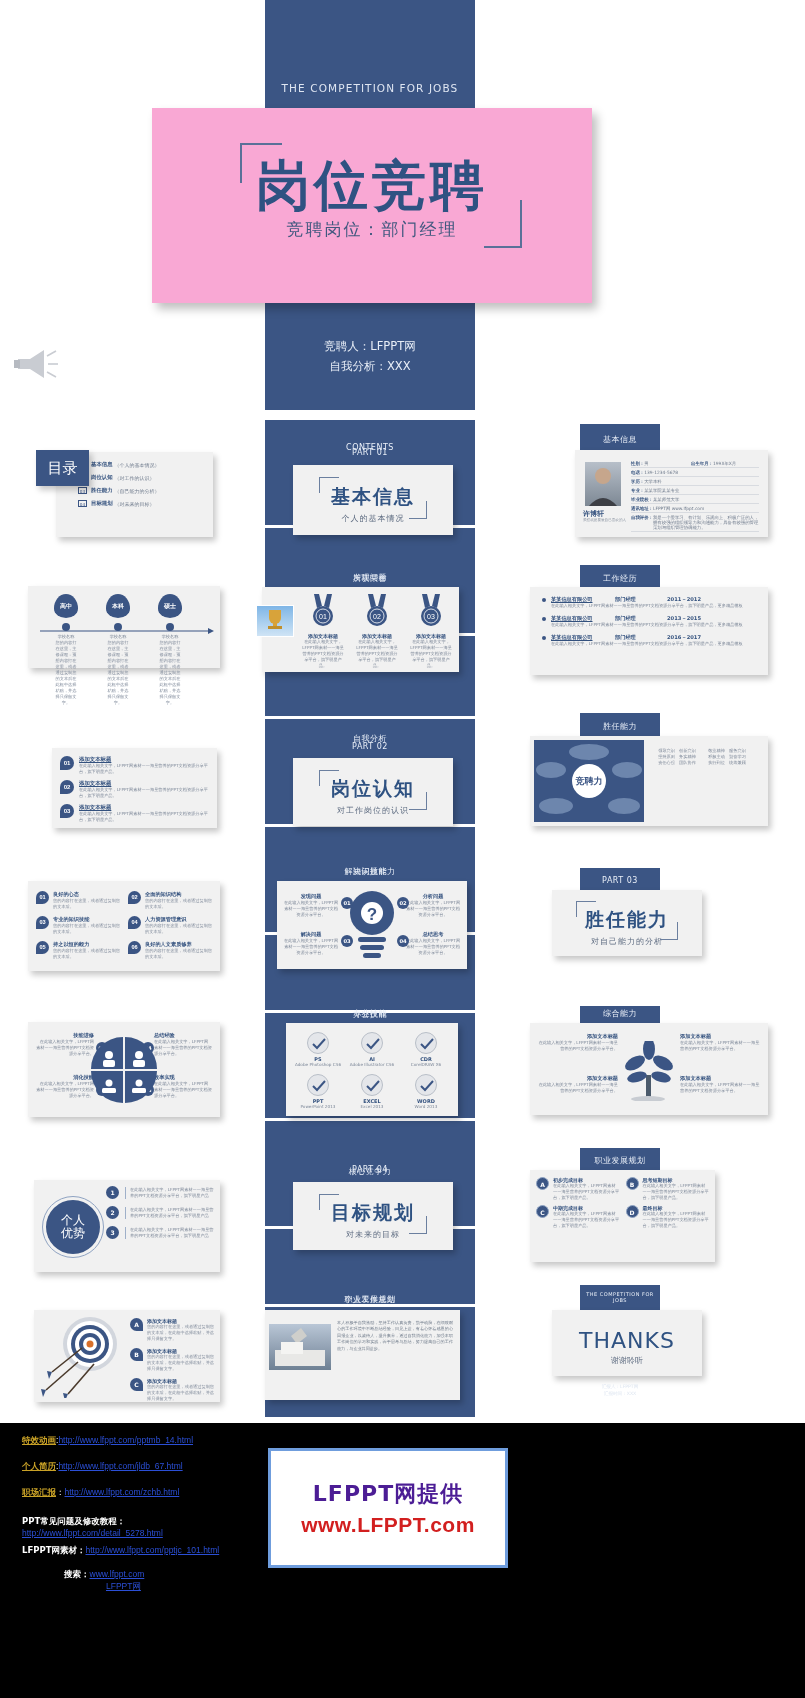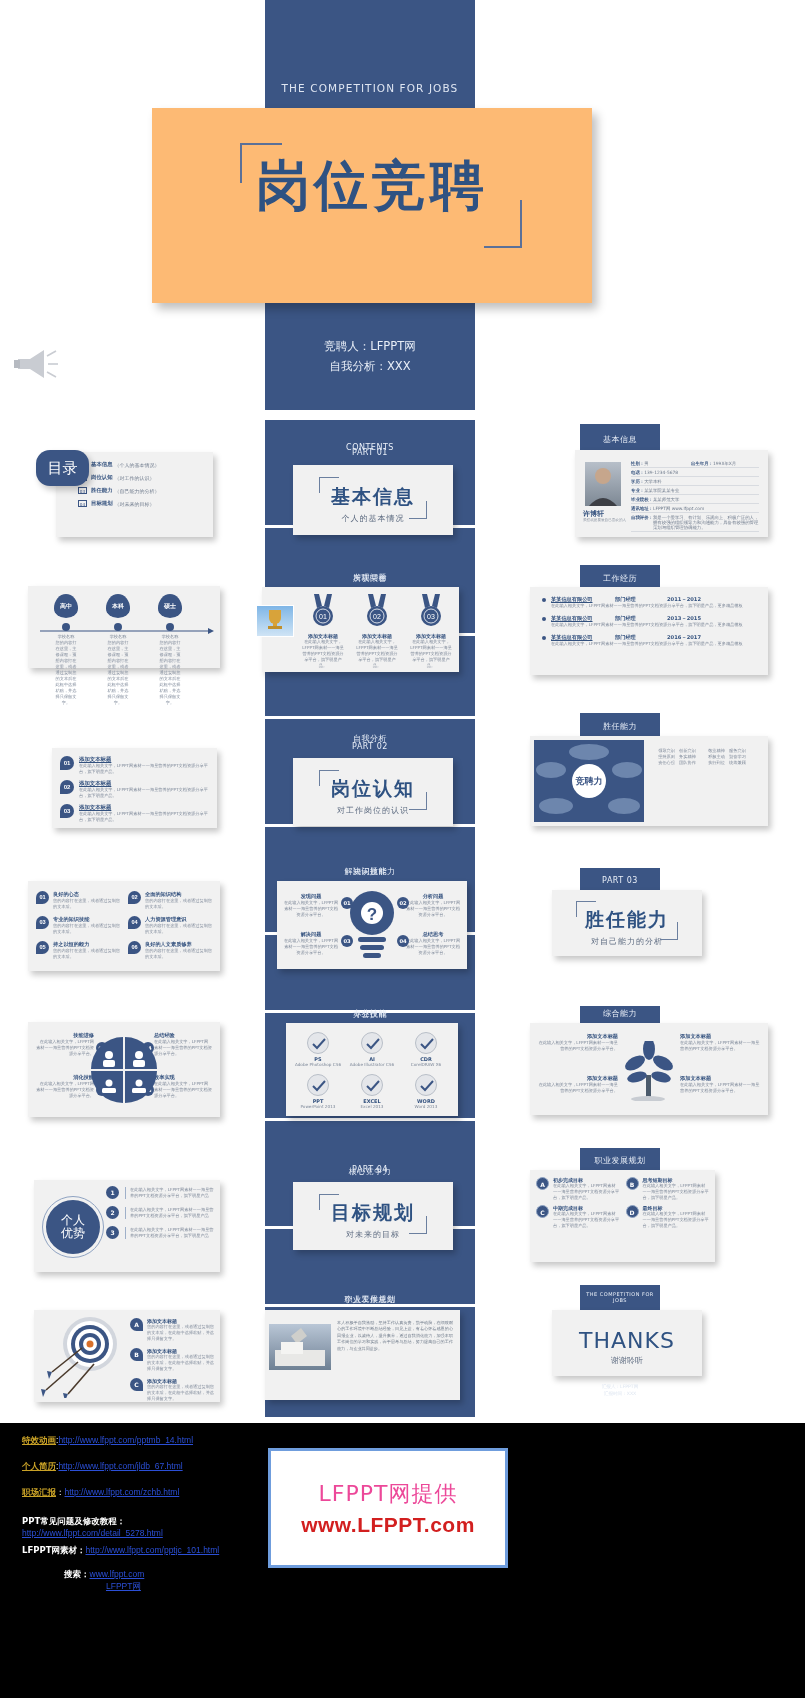--- a/index.html
+++ b/index.html
@@ -26,21 +26,21 @@
   }
 
   
   .cover-spine { position:absolute; left:265px; top:0; width:210px; height:410px; background:#3b5584; }
   .cover-eyebrow {
     position:absolute; left:265px; top:82px; width:210px;
     text-align:center; color:#dfe6f2; font-size:10.5px; letter-spacing:1.1px;
   }
   .cover-card {
     position:absolute; left:152px; top:108px; width:440px; height:195px;
-    background:#fdba74; box-shadow: 5px 6px 9px rgba(0,0,0,.25);
+    background:#f9a8d4; box-shadow: 5px 6px 9px rgba(0,0,0,.25);
   }
   .cover-title {
     position:absolute; left:0; top:42px; width:100%; text-align:center;
     font-size:54px; font-weight:bold; color:#2f5282; letter-spacing:4px;
     font-family:"DejaVu Sans","Liberation Sans",sans-serif;
   }
   .cover-sub {
     position:absolute; left:0; top:110px; width:100%; text-align:center;
     font-size:17px; color:#41587f; letter-spacing:2px;
   }
@@ -86,39 +86,40 @@
   }
   .flink { position:absolute; font-size:8.5px; line-height:12px; white-space:nowrap; }
   .fk { color:#c9a227; text-decoration:underline; font-weight:bold; }
   .fu { color:#2b4fd6; text-decoration:underline; }
   .fw { color:#ffffff; font-weight:bold; }
   .watermark {
     position:absolute; left:268px; top:1448px; width:240px; height:120px;
     background:#ffffff; border:3px solid #6f9ddd;
     display:flex; flex-direction:column; align-items:center; justify-content:center;
   }
-  .wm1 { color:#ec4899; font-size:22px; font-weight:normal; letter-spacing:1px; }
+  .wm1 { color:#4c1d95; font-size:22px; font-weight:bold; letter-spacing:1px; }
   .wm2 { color:#d21f1f; font-size:21px; font-weight:bold; letter-spacing:.5px; margin-top:4px;}
 
   .row { display:flex; }
   .cn { font-family:"DejaVu Sans","Liberation Sans",sans-serif; }
   .tiny { font-size:4.2px; line-height:6px; color:#7c8798; }
 </style>
 </head>
 <body>
 
 <div class="page">
 
   <div class="cover-spine"></div>
   <div class="cover-eyebrow cn">THE COMPETITION FOR JOBS</div>
 
   <div class="cover-card">
     <div class="bracket-tl"></div>
     <div class="bracket-br"></div>
     <div class="cover-title cn">岗位竞聘</div>
+    <div class="cover-sub cn">竞聘岗位：部门经理</div>
   </div>
 
   <div class="cover-meta cn">
     <div>竞聘人：LFPPT网</div>
     <div>自我分析：XXX</div>
   </div>
 
   <svg class="speaker" viewBox="0 0 45 38">
     <polygon points="4,14 16,14 30,5 30,33 16,24 4,24" fill="#c9ccd2"></polygon>
     <rect x="0" y="15" width="6" height="8" fill="#b6bac1"></rect>
@@ -134,21 +135,21 @@
   <div class="spine" style="top:636px;height:80px;"></div>
   <div class="spine" style="top:719px;height:105px;"></div>
   <div class="spine" style="top:827px;height:105px;"></div>
   <div class="spine" style="top:935px;height:75px;"></div>
   <div class="spine" style="top:1013px;height:105px;"></div>
   <div class="spine" style="top:1121px;height:105px;"></div>
   <div class="spine" style="top:1229px;height:75px;"></div>
   <div class="spine" style="top:1307px;height:110px;"></div>
 
   <div class="slide-hd cn" style="left:20px;top:443px;width:210px;left:265px;">CONTENTS</div>
-  <div class="card" style="left:36px;top:450px;width:53px;height:36px;background:#3b5584;z-index:3;border-radius:14px;">
+  <div class="card" style="left:36px;top:450px;width:53px;height:36px;background:#3b5584;z-index:3;">
     <div class="cn" style="color:#fff;font-size:15px;text-align:center;line-height:36px;">目录</div>
   </div>
   <div class="card" style="left:56px;top:452px;width:157px;height:85px;z-index:2;">
     <div id="contents-list" style="padding:9px 6px 0 22px;">
         <div class="row" style="align-items: center; margin-bottom: 6px;">
           <span class="cn" style="display: inline-block; width: 9px; height: 7px; border: 0.8px solid rgb(59, 85, 132); color: rgb(59, 85, 132); font-size: 4.2px; text-align: center; line-height: 7px; margin-right: 4px;">01</span>
           <span class="cn mini-title" style="font-size: 5.4px;">基本信息</span>
           <span class="cn mini-txt" style="font-size: 5px; margin-left: 2px;">（个人的基本情况）</span>
         </div>
         <div class="row" style="align-items: center; margin-bottom: 6px;">

